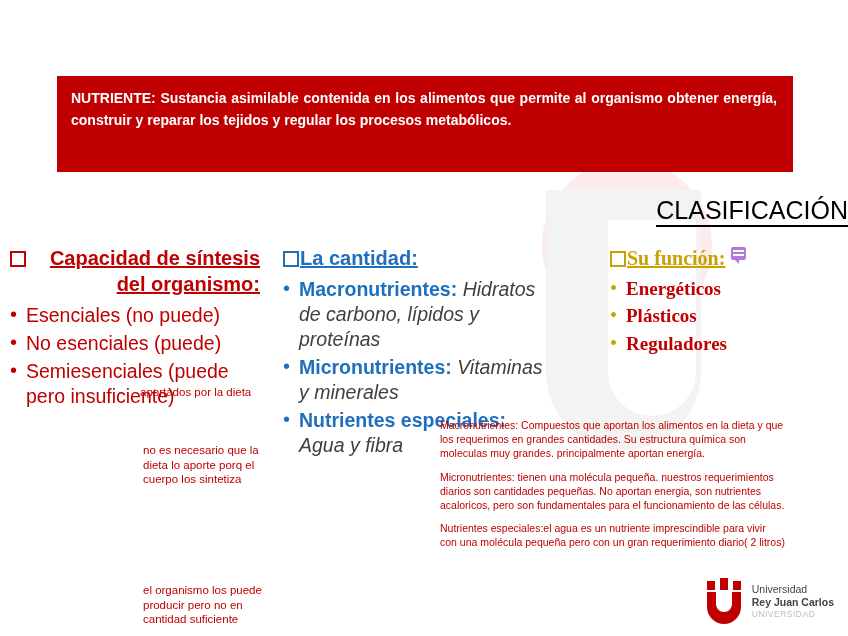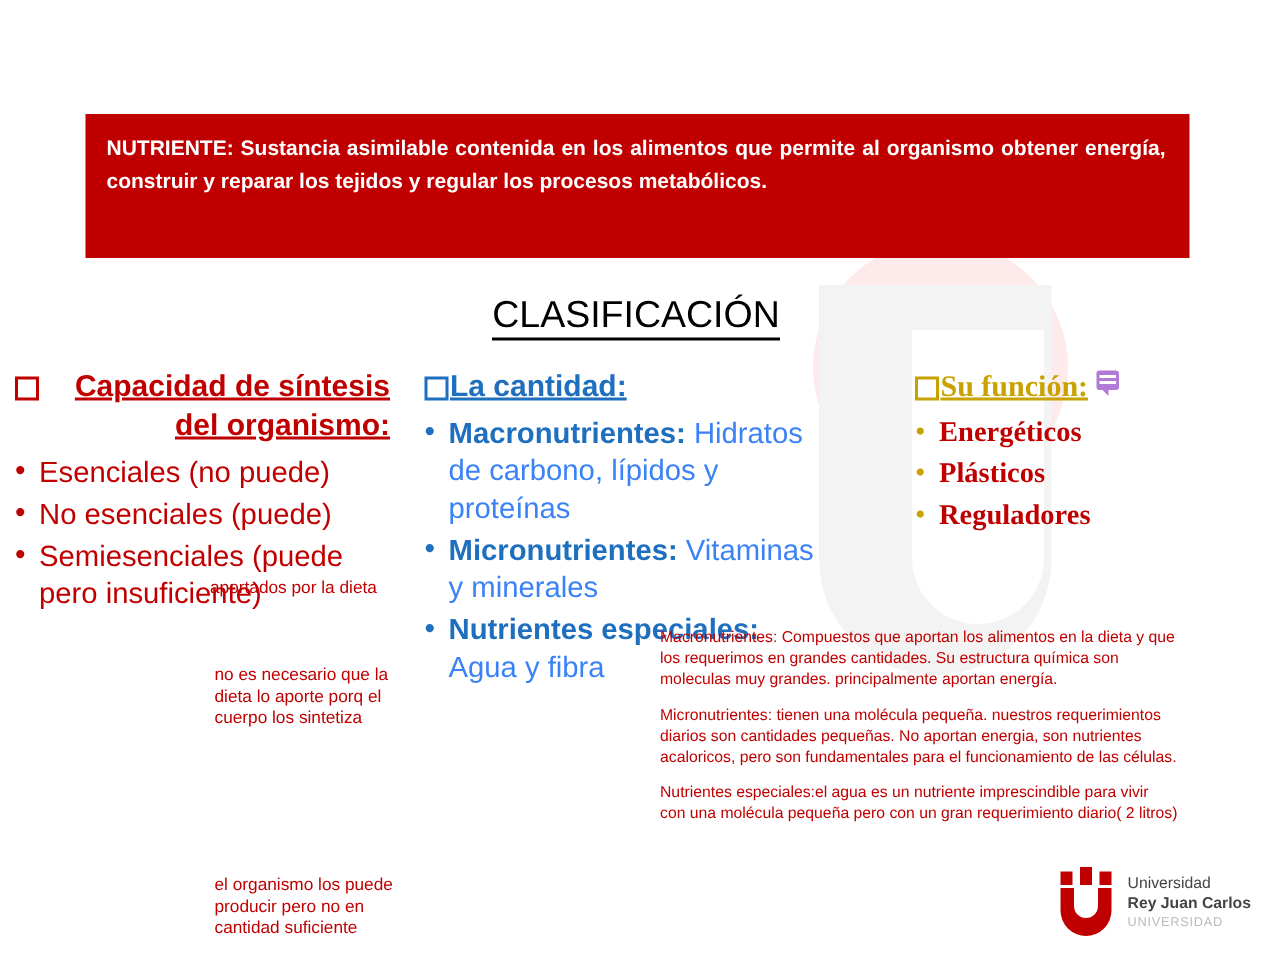--- a/index.html
+++ b/index.html
@@ -88,21 +88,21 @@
     line-height: 1.55;
     text-align: justify;
   }
 
   
   .class-heading {
     position: absolute;
     left: 0;
     top: 196px;
     width: 848px;
-    text-align: center;
+    text-align: right;
     font-size: 25px;
     color: #000000;
   }
   .class-heading span {
     border-bottom: 2px solid #000000;
     padding-bottom: 1px;
   }
 
   
   .col {
@@ -153,21 +153,21 @@
   .dot {
     font-size: 20px;
     line-height: 1.1;
     flex: 0 0 auto;
   }
   .dot-red  { color: #c00000; }
   .dot-blue { color: #1f6fbf; }
   .dot-gold { color: #c8a200; }
 
   .c1-txt { color: #c00000; }
-  .c2-txt { color: #3b82f6; }
+  .c2-txt { color: #404040; font-style: italic; }
   .c2-bold { color: #1f6fbf; font-weight: bold; }
   .c3-txt { color: #c00000; font-weight: bold; }
 
   
   .col1 .col-head { font-size: 20px; }
   .col1 .bullets li { font-size: 19.5px; color: #c00000; }
 
   
   .col2 .bullets li { font-size: 19.5px; }
 

